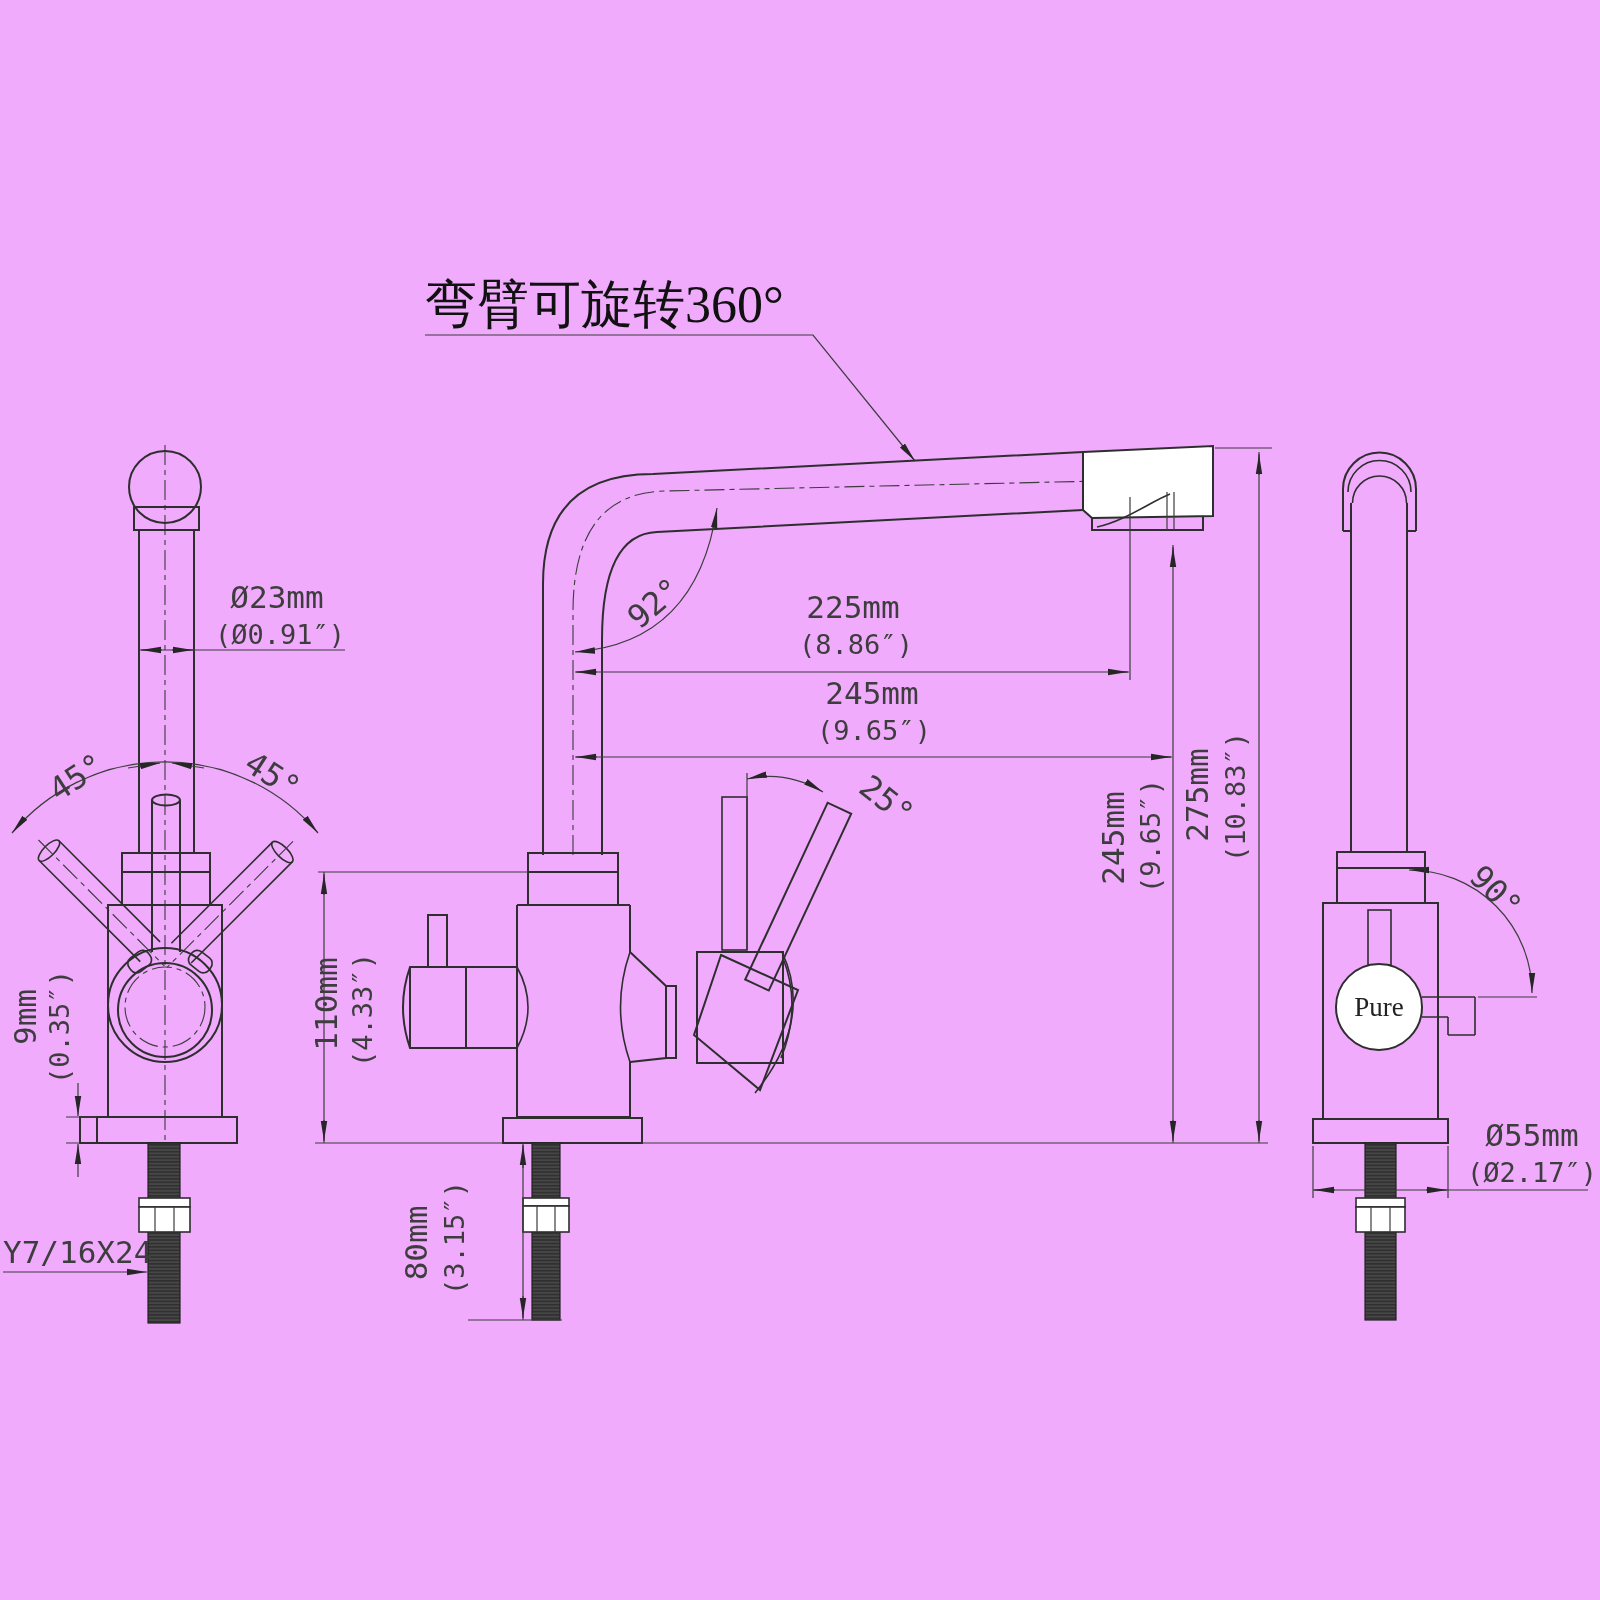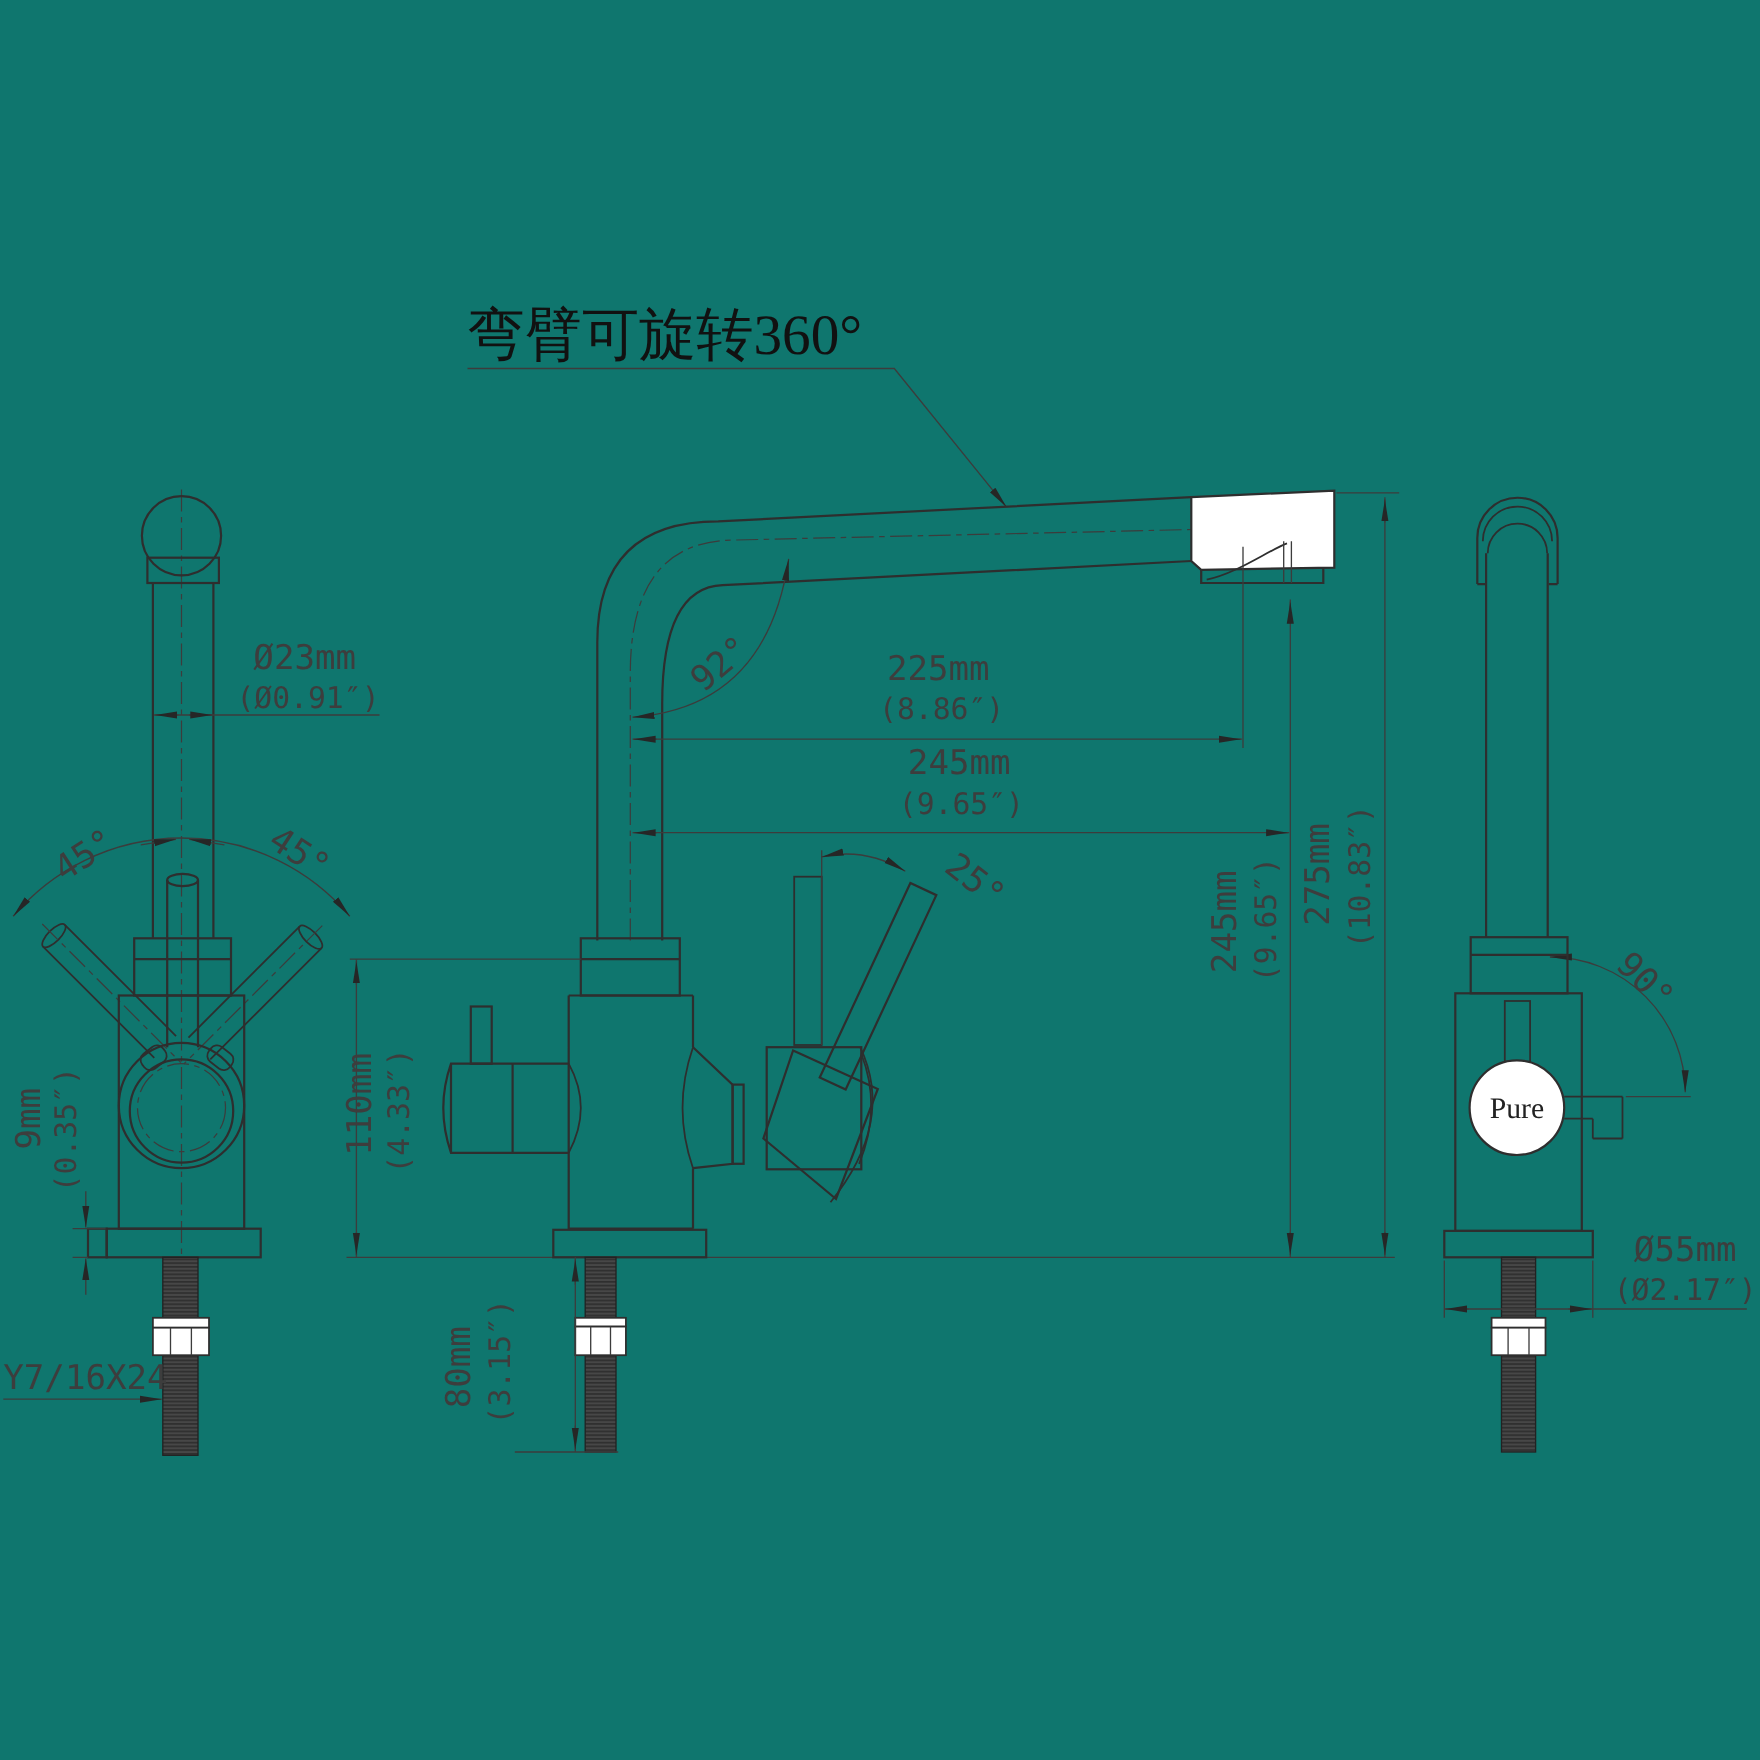--- a/index.html
+++ b/index.html
@@ -1,16 +1,16 @@
 <!DOCTYPE html>
 <html><head>
 <meta charset="utf-8">
 <style>
   html,body{margin:0;padding:0;background:#ffffff;}
-  .stage{position:relative;width:1600px;height:1600px;background:#0f766e;overflow:hidden;}
+  .stage{position:relative;width:1600px;height:1600px;background:#f0abfc;overflow:hidden;}
   svg{display:block;}
   .s2{stroke:#2e2e2e;stroke-width:2;fill:none;stroke-linecap:butt;stroke-linejoin:miter;}
   .s15{stroke:#2e2e2e;stroke-width:1.6;fill:none;}
   .s1{stroke:#3c3c3c;stroke-width:1.2;fill:none;}
   .cl{stroke:#3c3c3c;stroke-width:1.1;fill:none;stroke-dasharray:20 5 5 5;}
   .wf{fill:#ffffff;}
   .dim{font-family:"DejaVu Sans Mono",monospace;fill:#3d3d3d;}
   .fs-mm{font-size:31px;}
   .fs-in{font-size:27px;}
   .fs-ang{font-size:32px;}

